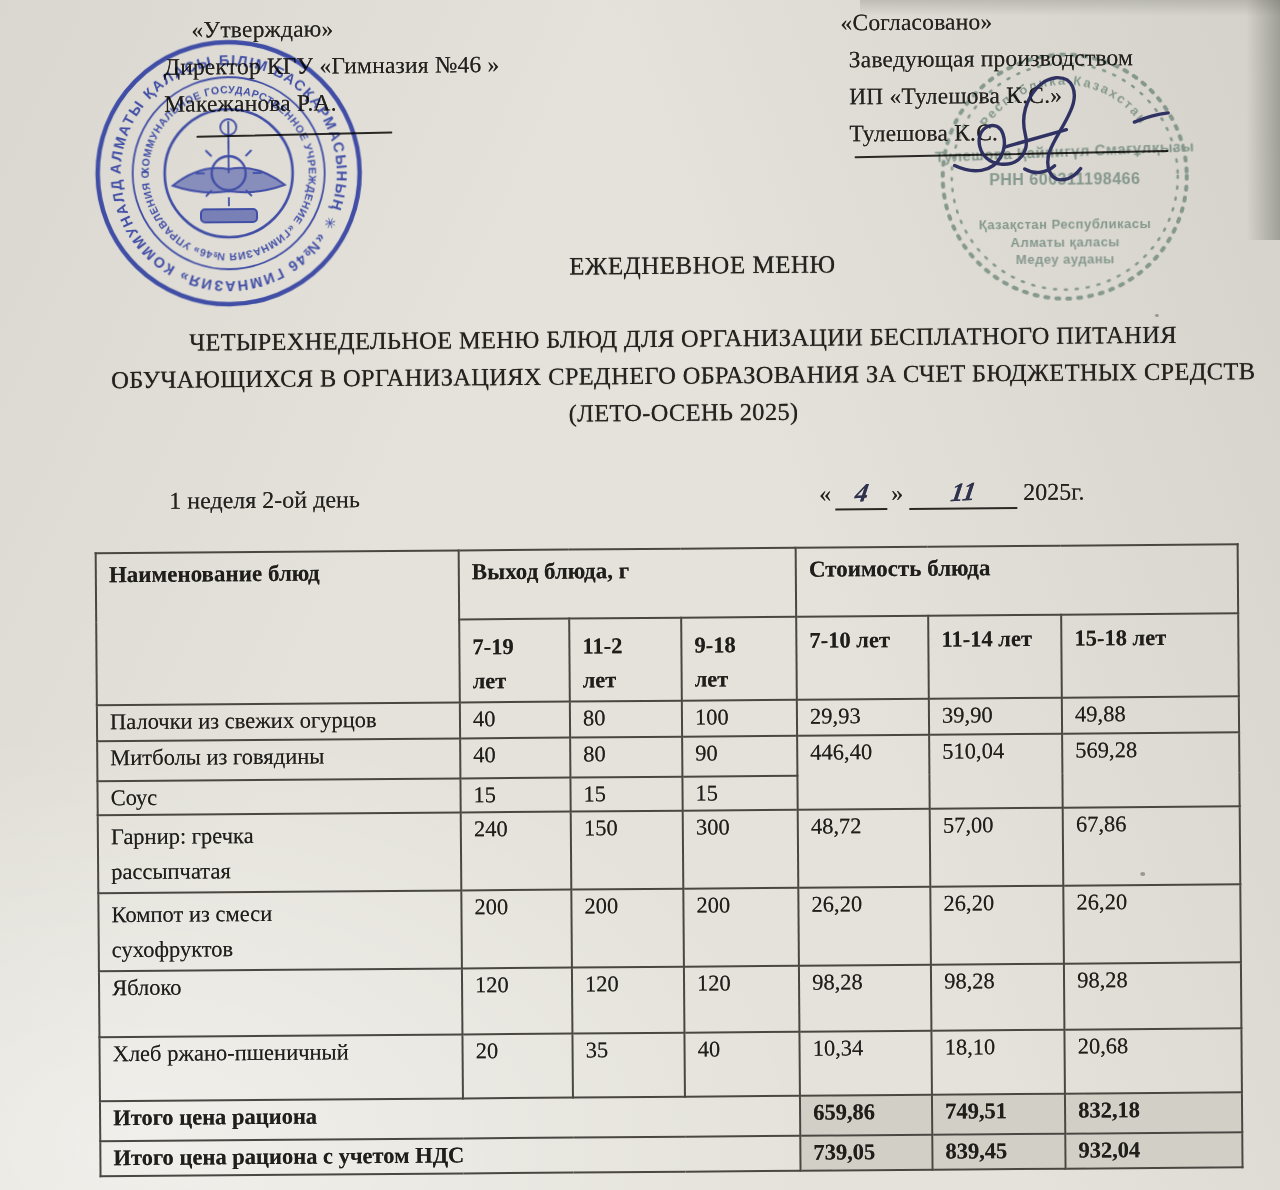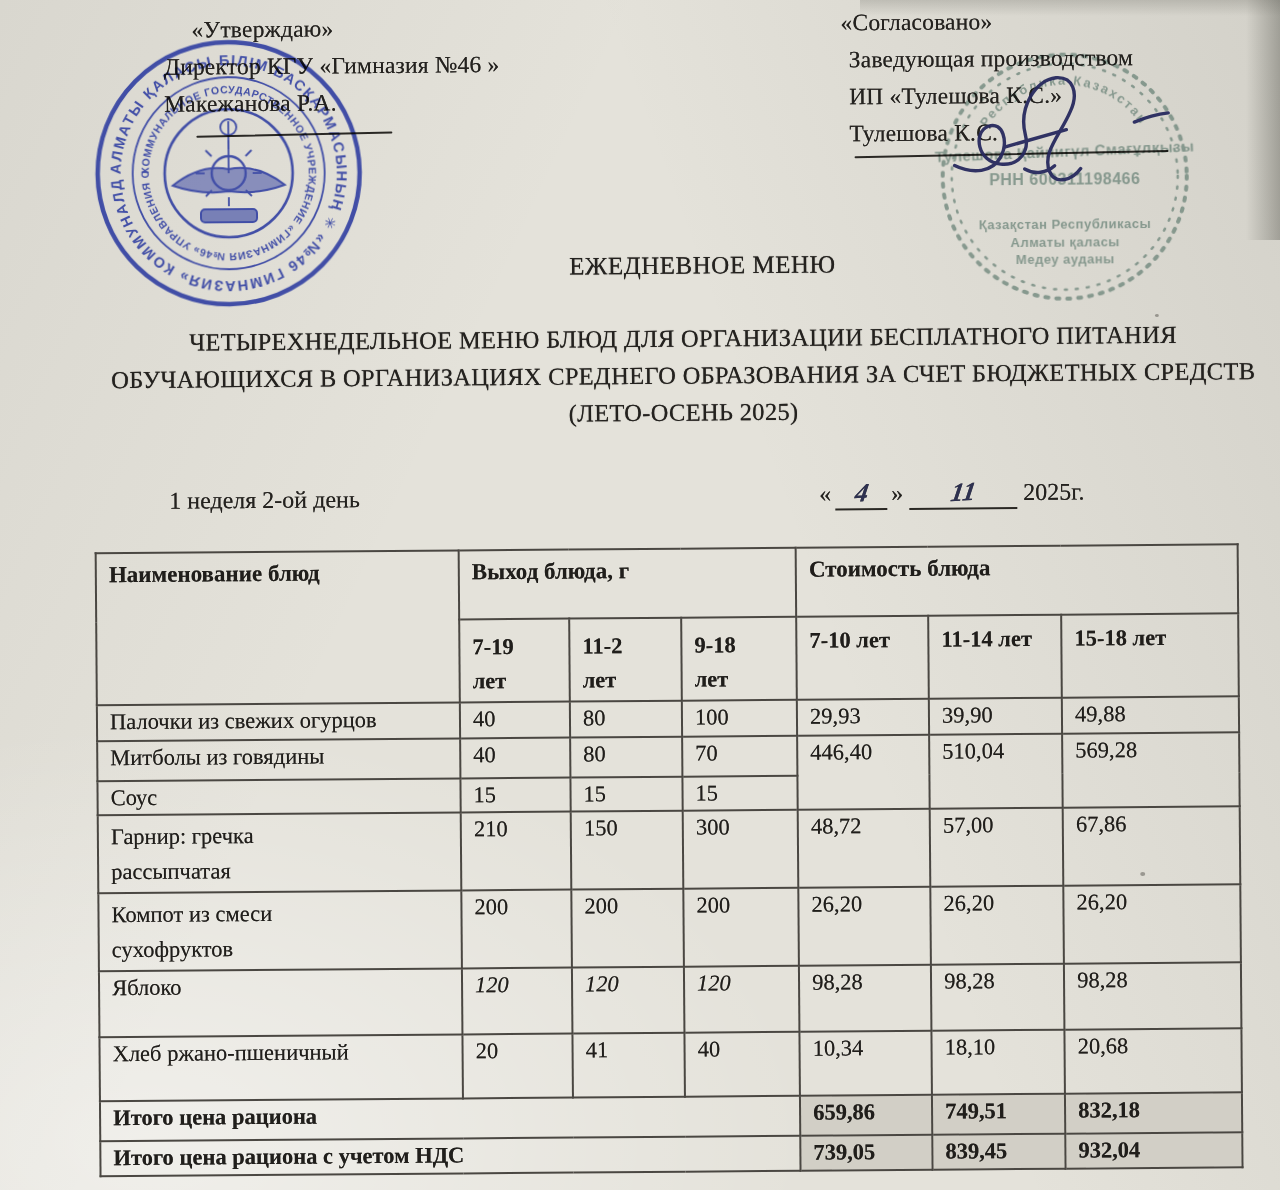--- a/index.html
+++ b/index.html
@@ -80,21 +80,21 @@
   .r-std td{height:28px;}
   .r-mitb td{height:32px;}
   .r-sauce td{height:26px;}
   .r-garnir td{height:70px;}
   .r-kompot td{height:62px;}
   .r-apple td{height:58px;}
   .r-bread td{height:56px;}
   .namewrap{display:inline-block;line-height:35px;}
   .nw-garnir{max-width:210px;}
   .nw-kompot{max-width:200px;}
-  .pad-down{padding-top:26px;font-style:italic;}
+  .pad-down{padding-top:26px;}
   .pad-down-sm{padding-top:20px;}
   .total-row td{height:32px;font-weight:bold;}
   .total-row .val{background:#d2cfc6;}
   .total-row.last td{height:27px;}
   .speck{position:absolute;background:#55534e;border-radius:50%;opacity:.5;}
 </style>
 </head>
 <body>
 
 <div class="sheet">
@@ -221,34 +221,34 @@
       <td>80</td>
       <td>100</td>
       <td>29,93</td>
       <td>39,90</td>
       <td>49,88</td>
     </tr>
     <tr class="r-mitb">
       <td>Митболы из говядины</td>
       <td>40</td>
       <td>80</td>
-      <td>70</td>
+      <td>90</td>
       <td rowspan="2">446,40</td>
       <td rowspan="2">510,04</td>
       <td rowspan="2">569,28</td>
     </tr>
     <tr class="r-sauce">
       <td>Соус</td>
       <td>15</td>
       <td>15</td>
       <td>15</td>
     </tr>
     <tr class="r-garnir">
       <td><span class="namewrap nw-garnir">Гарнир: гречка рассыпчатая</span></td>
-      <td>210</td>
+      <td>240</td>
       <td>150</td>
       <td>300</td>
       <td>48,72</td>
       <td>57,00</td>
       <td>67,86</td>
     </tr>
     <tr class="r-kompot">
       <td><span class="namewrap nw-kompot">Компот из смеси сухофруктов</span></td>
       <td>200</td>
       <td>200</td>
@@ -262,21 +262,21 @@
       <td class="pad-down">120</td>
       <td class="pad-down">120</td>
       <td class="pad-down">120</td>
       <td>98,28</td>
       <td>98,28</td>
       <td>98,28</td>
     </tr>
     <tr class="r-bread">
       <td>Хлеб ржано-пшеничный</td>
       <td>20</td>
-      <td>41</td>
+      <td>35</td>
       <td>40</td>
       <td class="pad-down-sm">10,34</td>
       <td class="pad-down-sm">18,10</td>
       <td class="pad-down-sm">20,68</td>
     </tr>
 
     <tr class="total-row">
       <td colspan="4">Итого цена рациона</td>
       <td class="val">659,86</td>
       <td class="val">749,51</td>

